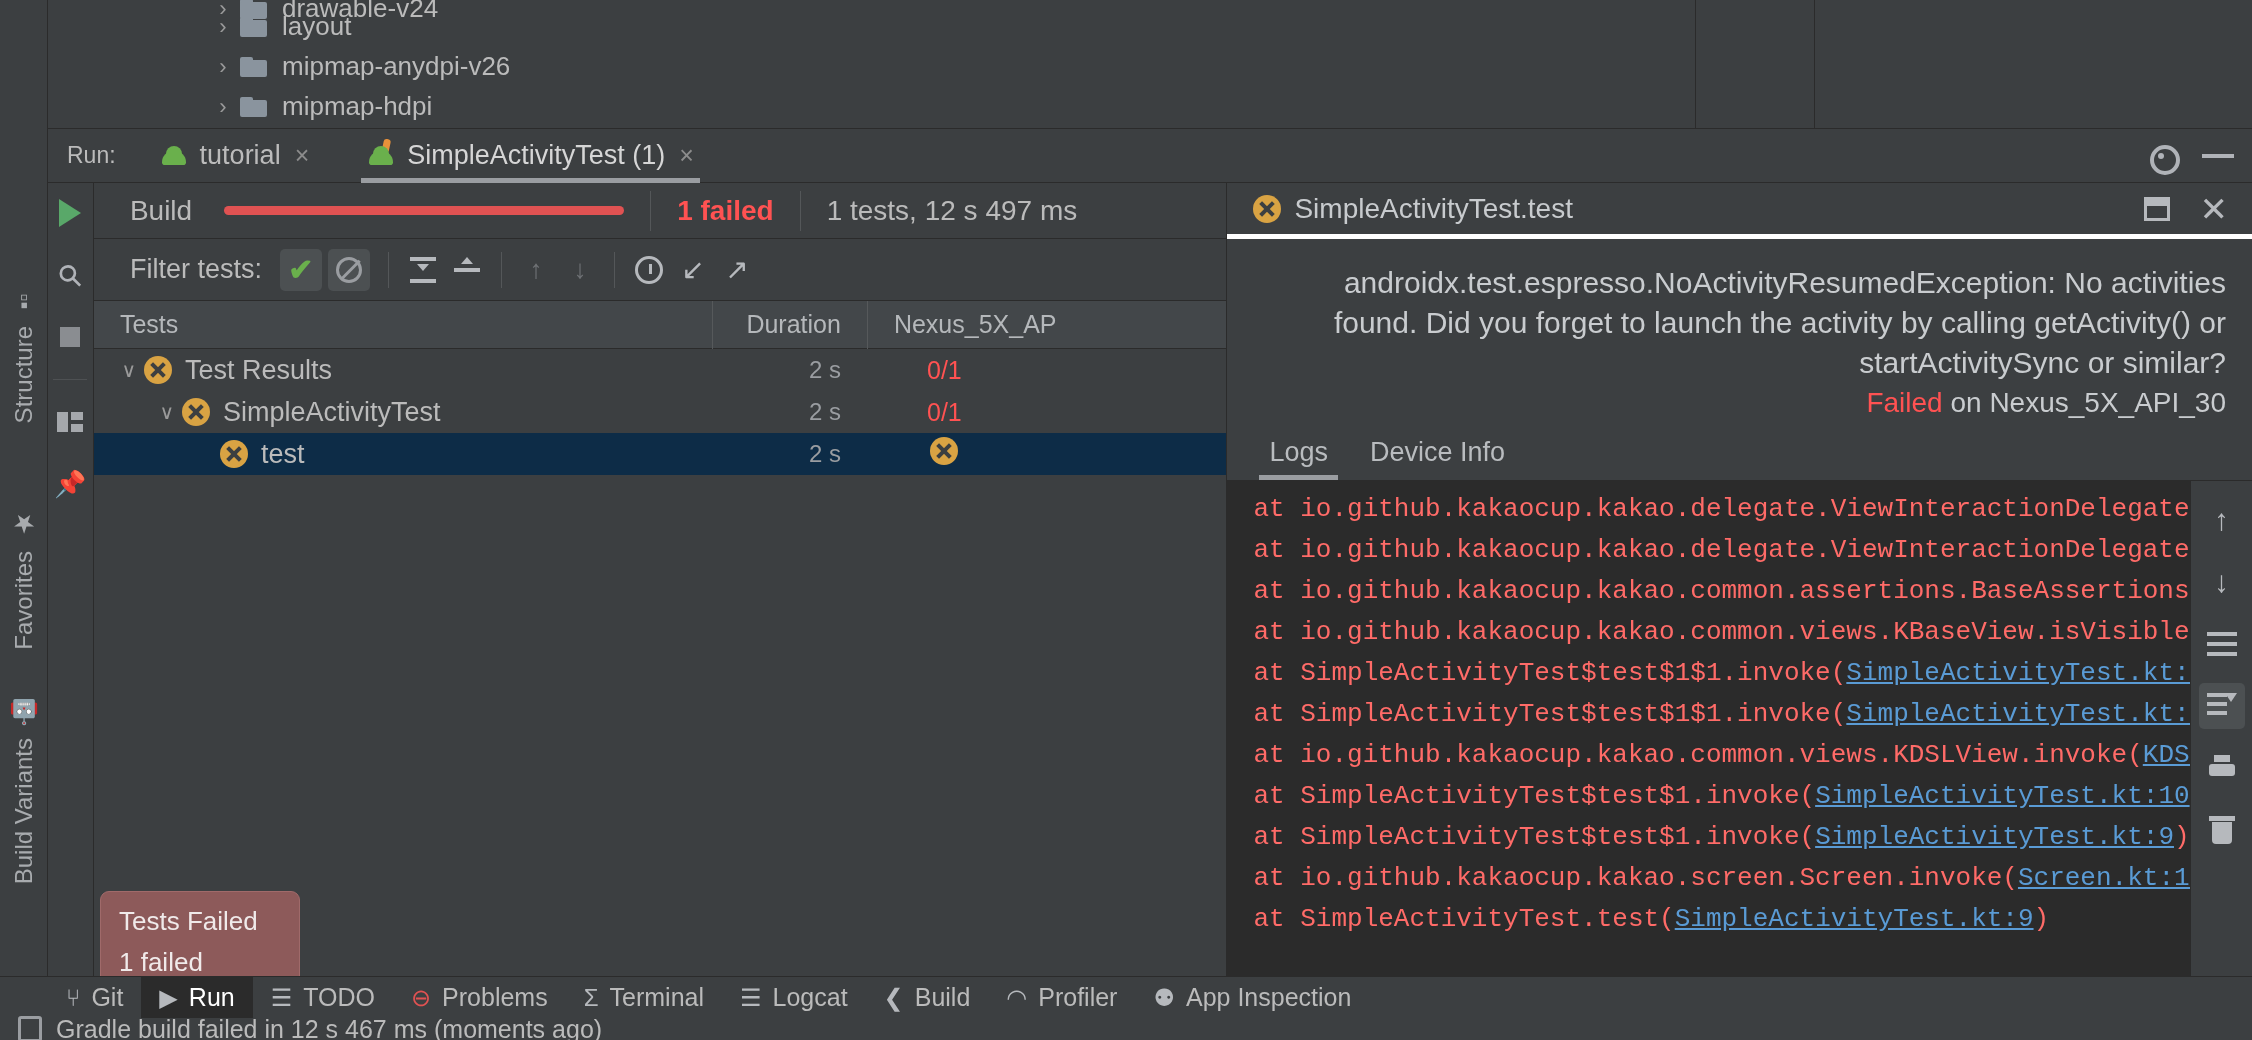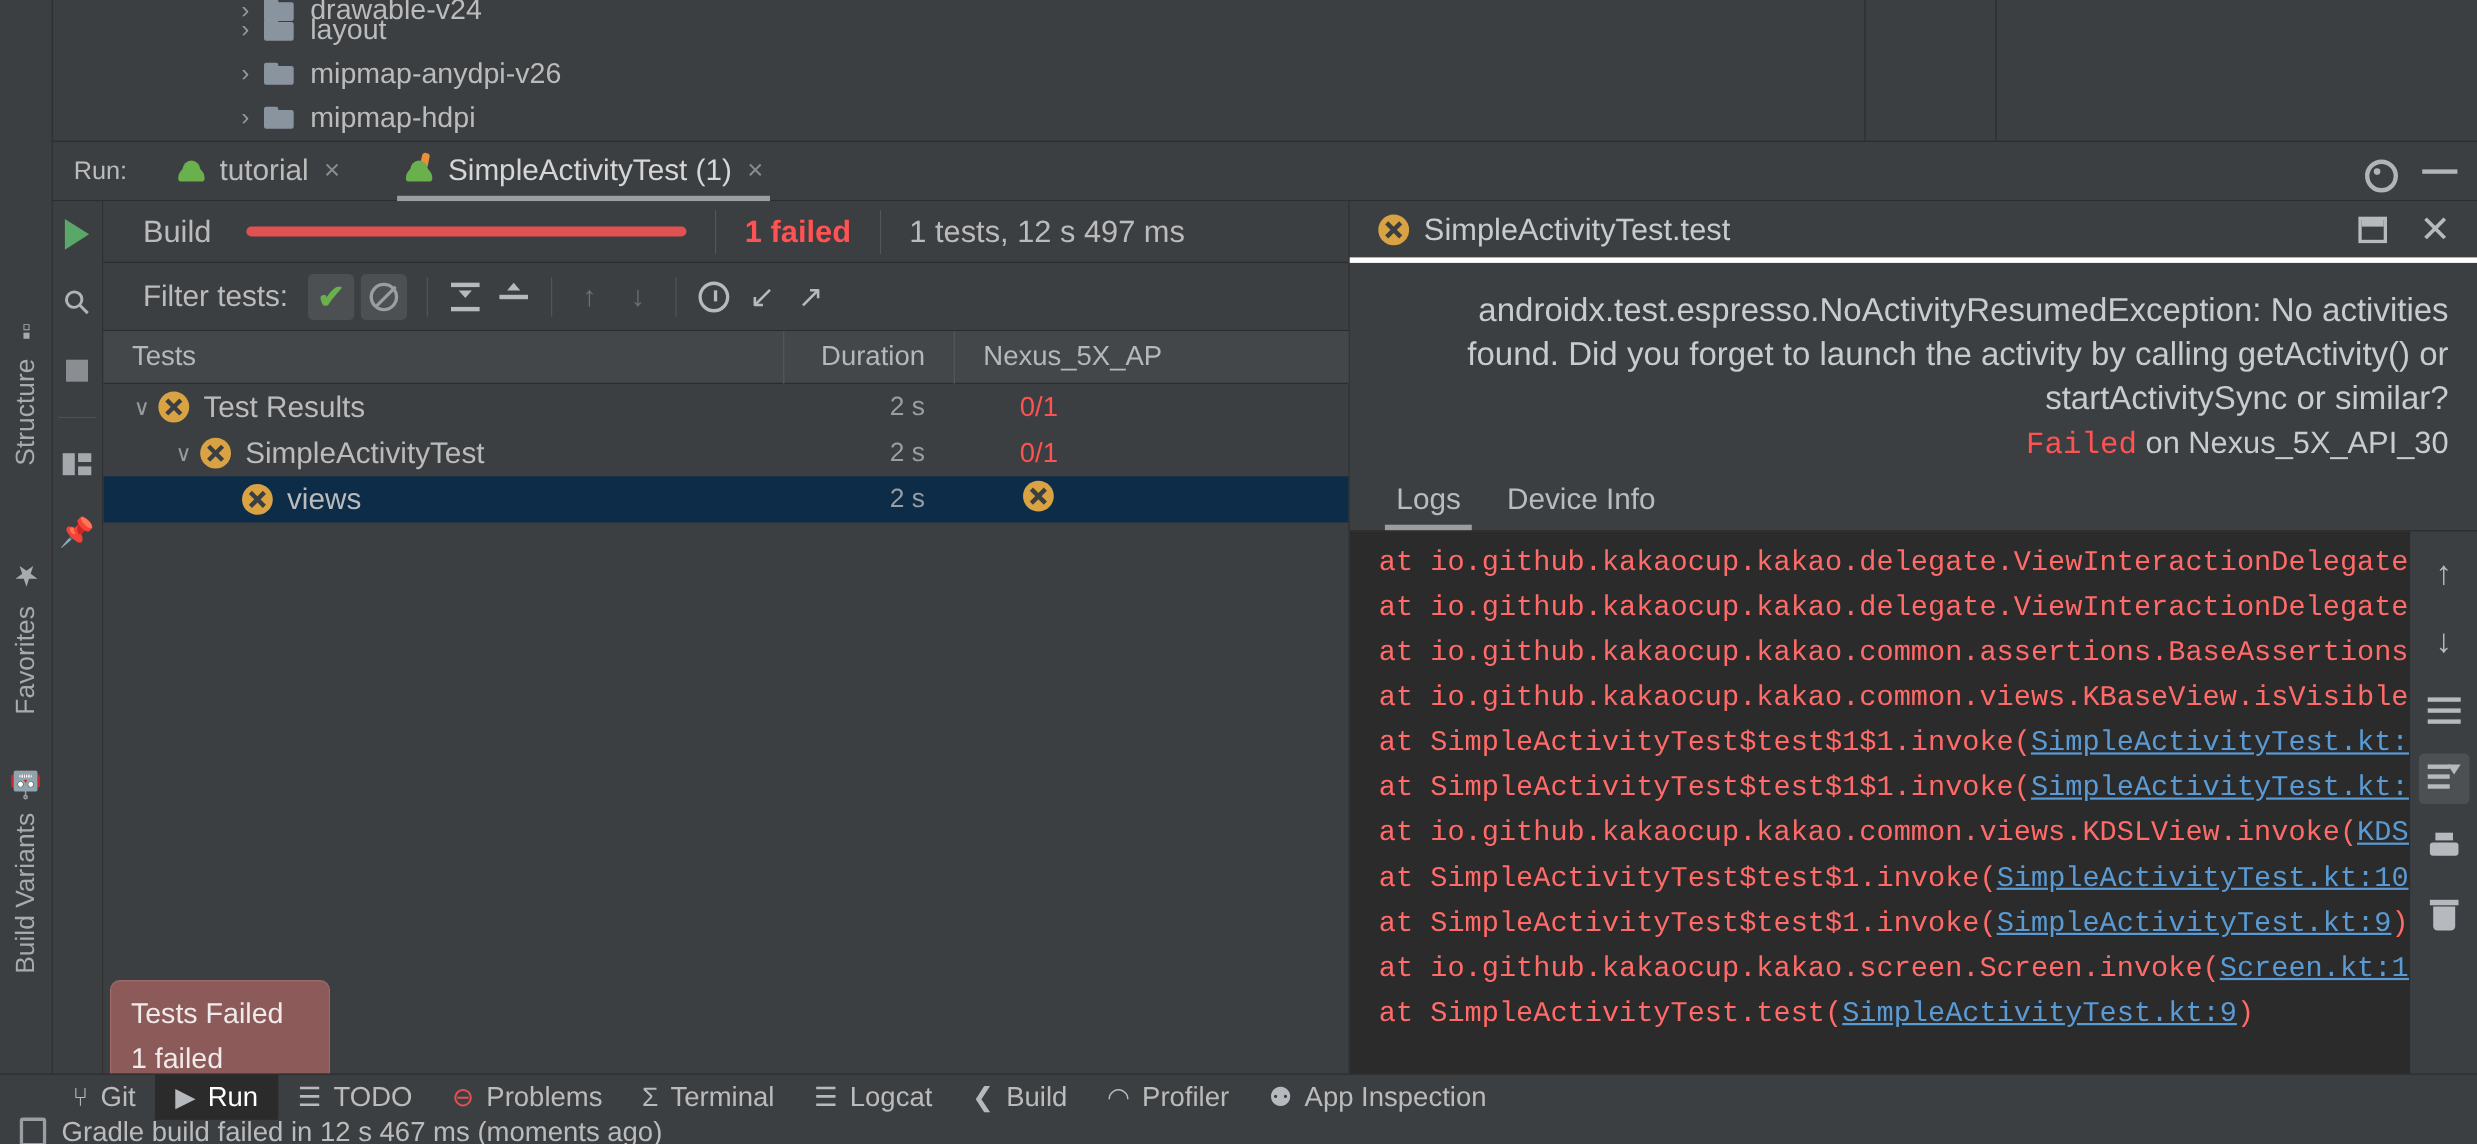--- a/index.html
+++ b/index.html
@@ -111,21 +111,21 @@
   .detail-panel { flex:1; display:flex; flex-direction:column; background:#3c3f41; position:relative;}
   .detail-head { height:56px; display:flex; align-items:center; border-bottom:5px solid #ffffff; padding-left:26px;}
   .detail-title { font-size:28px; color:#c8cbce; }
   .detail-head-right { margin-left:auto; display:flex; align-items:center; gap:30px; padding-right:24px;}
   .restore-ic{width:26px;height:24px;border:3px solid #b6b9bd; position:relative;}
   .restore-ic:before{content:"";position:absolute;left:0;top:0;width:100%;height:6px;background:#b6b9bd;}
   .close-x{font-size:34px;color:#b6b9bd;line-height:1;}
 
   .err-box { padding:24px 26px 8px 26px;text-align:right; }
   .err-text { font-size:30px; line-height:1.33; color:#c9cccf; }
-  .err-failed { color:#ff5252;font-family:Liberation Mono, monospace; }
+  .err-failed { color:#ff5252; }
   .err-failed-line { font-size:28px; margin-top:4px; color:#c9cccf;}
 
   .logtabs { height:54px; display:flex; align-items:flex-end; border-bottom:1px solid #2b2b2b; padding-left:26px; gap:10px;}
   .logtab { position:relative; height:54px; display:flex; align-items:center; padding:0 16px; font-size:27px; color:#b9bcbf;}
   .logtab.active:after{content:"";position:absolute;left:6px;right:6px;bottom:0;height:5px;background:#9a9da1;}
 
   .console { flex:1; background:#2b2b2b; position:relative; overflow:hidden; padding:8px 0 0 0;}
   .cline { font-family:"Liberation Mono", monospace; font-size:26px; color:#ff6b68; white-space:pre; line-height:41px; padding-left:26px;}
   .clink { color:#5a9bd5; text-decoration:underline; }
 
@@ -326,21 +326,21 @@
               <span>SimpleActivityTest</span>
             </span>
             <span class="t-dur">2 s</span>
             <span class="t-dev">
               <span class="t-dev-inner">0/1</span>
             </span>
           </div>
           <div class="t-row sel">
             <span class="t-name" style="padding-left:126px;">
               <span class="failic"></span>
-              <span>views</span>
+              <span>test</span>
             </span>
             <span class="t-dur">2 s</span>
             <span class="t-dev">
               <span class="t-dev-inner"><span class="failic" style="margin:0 auto;display:inline-block;"></span></span>
             </span>
           </div>
         </div>
       </div>
 
       <div class="detail-panel">

